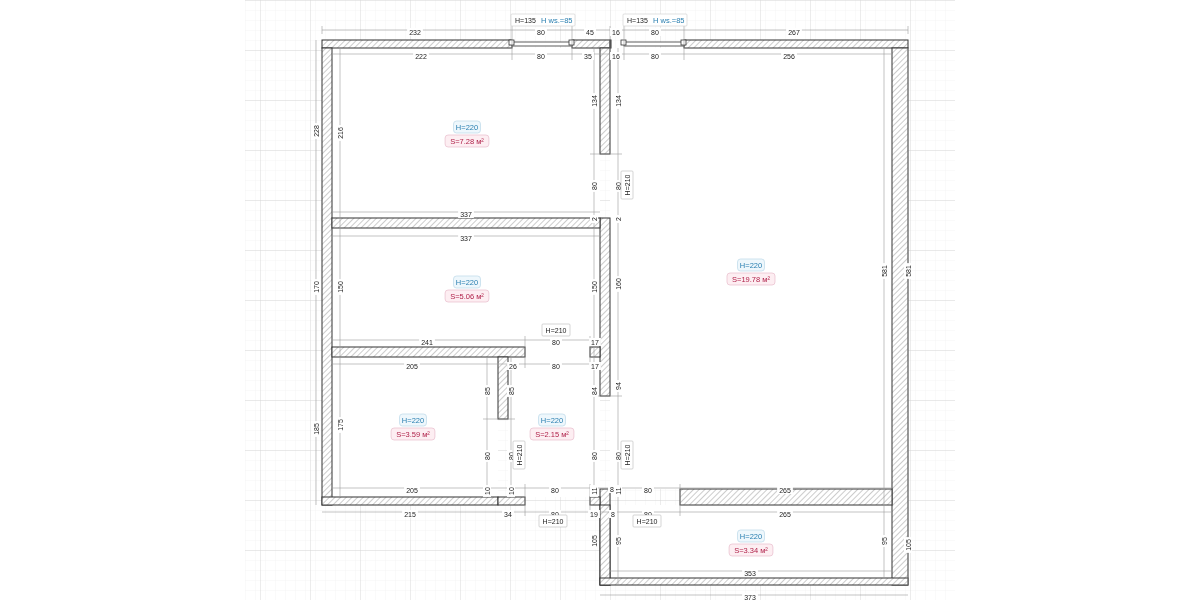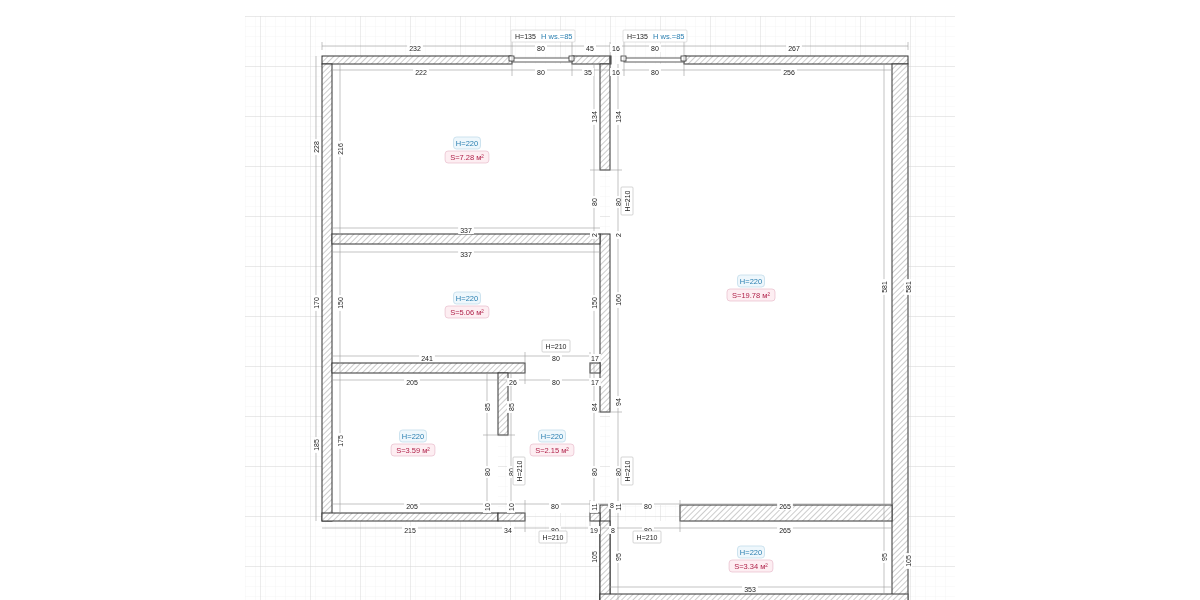--- a/index.html
+++ b/index.html
@@ -1,16 +1,16 @@
 <!DOCTYPE html>
 <html><head>
 <meta charset="utf-8">
 <style>
   html, body { margin: 0; padding: 0; width: 1200px; height: 600px; background: #ffffff; overflow: hidden; }
-  #stage { position: absolute; left: 0; top: 16px; width: 1200px; height: 428px; }
+  #stage { position: absolute; left: 0; top: 0; width: 1200px; height: 428px; }
   svg text { font-family: "Liberation Sans", sans-serif; }
   .dim { font-size: 7px; fill: #222; }
   .lbl-h { font-size: 7.5px; fill: #2a7fb0; }
   .lbl-s { font-size: 7.5px; fill: #b0224a; }
   .lbl-door { font-size: 7px; fill: #222; }
 </style>
 </head>
 <body>
 
 <div id="stage">

